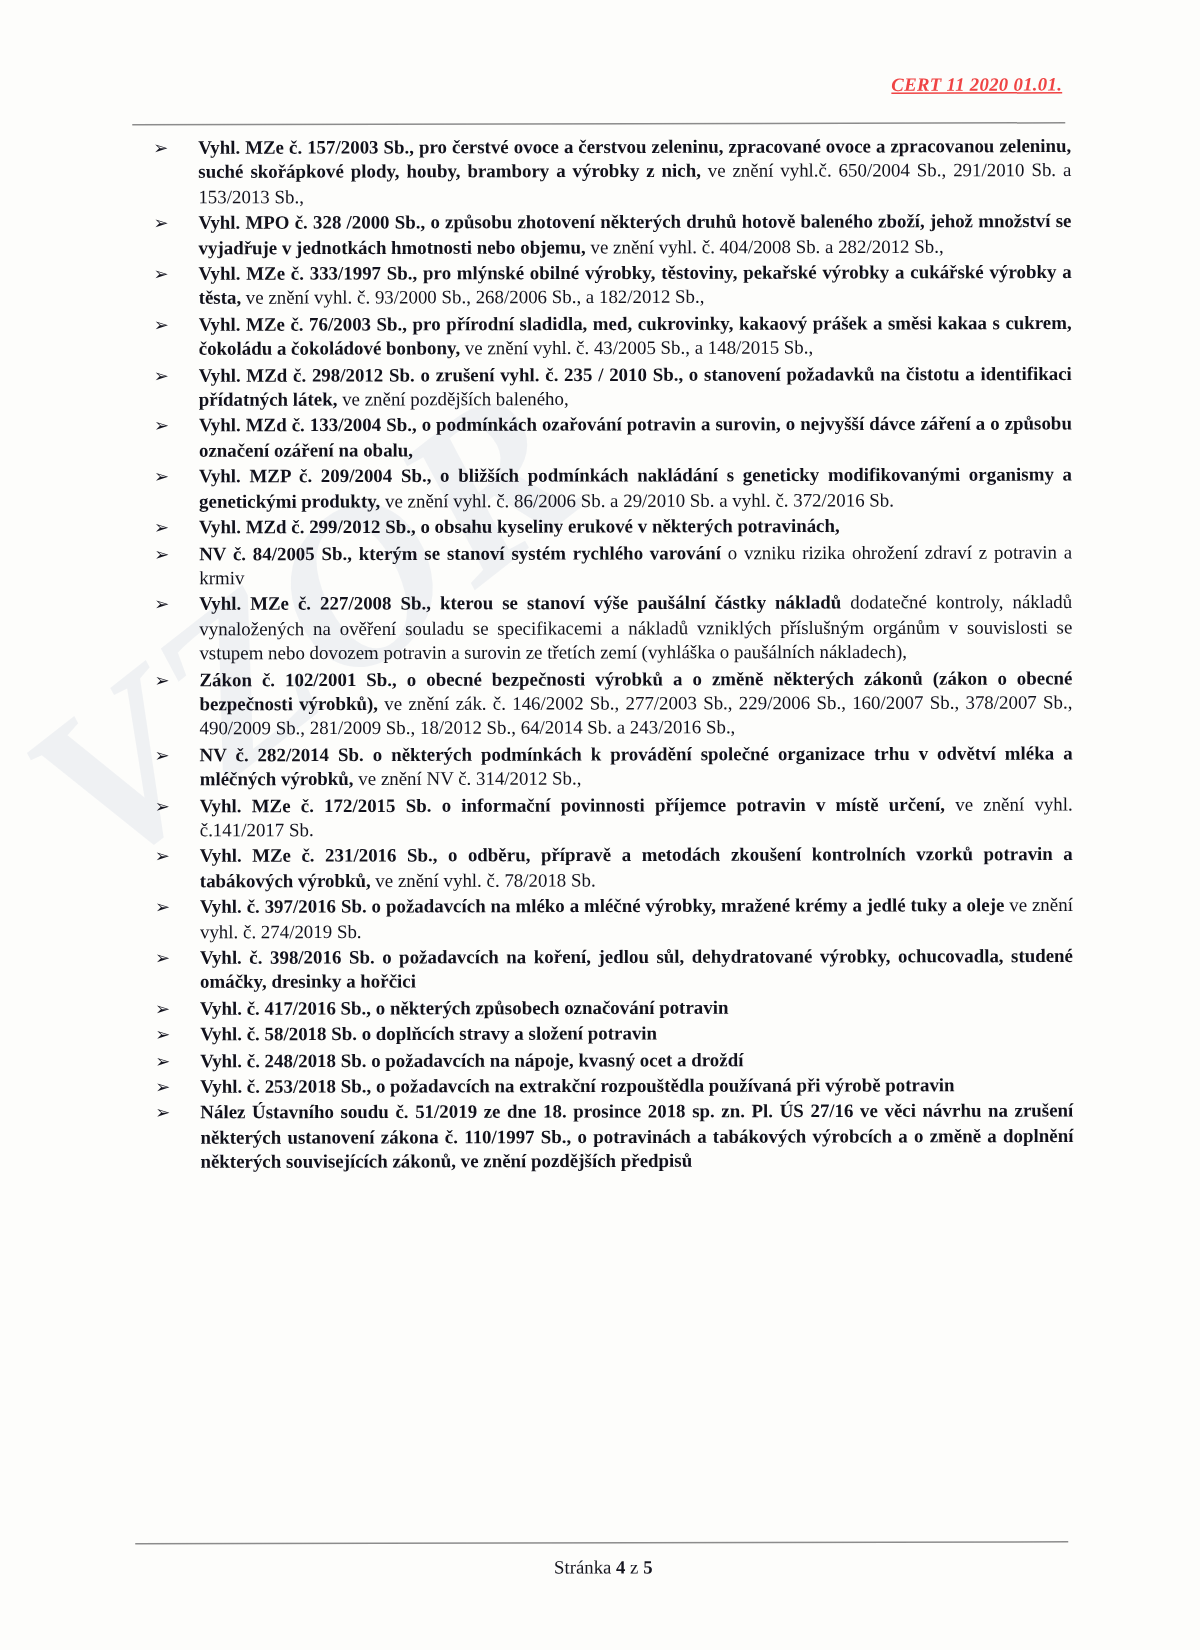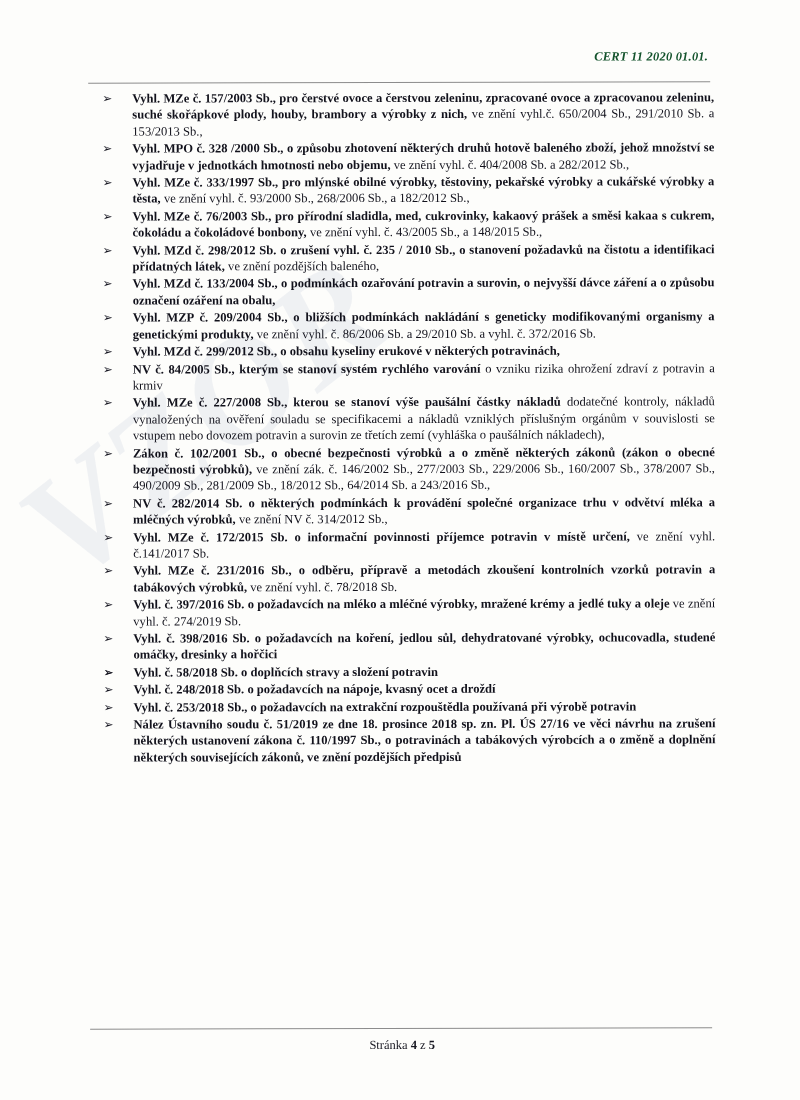--- a/index.html
+++ b/index.html
@@ -49,22 +49,23 @@
     z-index: 2;
   }
   .doc-code {
     position: absolute;
     right: 92px;
     top: 50px;
     font-family: "Liberation Serif", serif;
     font-style: italic;
     font-weight: bold;
     font-size: 12.5px;
-    color: #14532d;
+    color: #ef4444;
     letter-spacing: 0.2px;
+    text-decoration: underline;
   }
   .rule-top {
     position: absolute;
     left: 88px;
     top: 82px;
     width: 622px;
     border-top: 1px solid #8c8c8c;
   }
   .rule-bottom {
     position: absolute;
@@ -145,21 +146,21 @@
         <div class="item"><span class="bullet">➢</span><span class="b">Vyhl. MZP č. 209/2004 Sb., o bližších podmínkách nakládání s geneticky modifikovanými organismy a genetickými produkty,</span><span> ve znění vyhl. č. 86/2006 Sb. a 29/2010 Sb. a vyhl. č. 372/2016 Sb.</span></div>
         <div class="item"><span class="bullet">➢</span><span class="b">Vyhl. MZd č. 299/2012 Sb., o obsahu kyseliny erukové v některých potravinách,</span><span></span></div>
         <div class="item"><span class="bullet">➢</span><span class="b">NV č. 84/2005 Sb., kterým se stanoví systém rychlého varování</span><span> o vzniku rizika ohrožení zdraví z potravin a krmiv</span></div>
         <div class="item"><span class="bullet">➢</span><span class="b">Vyhl. MZe č. 227/2008 Sb., kterou se stanoví výše paušální částky nákladů</span><span> dodatečné kontroly, nákladů vynaložených na ověření souladu se specifikacemi a nákladů vzniklých příslušným orgánům v souvislosti se vstupem nebo dovozem potravin a surovin ze třetích zemí (vyhláška o paušálních nákladech),</span></div>
         <div class="item"><span class="bullet">➢</span><span class="b">Zákon č. 102/2001 Sb., o obecné bezpečnosti výrobků a o změně některých zákonů (zákon o obecné bezpečnosti výrobků),</span><span> ve znění zák. č. 146/2002 Sb., 277/2003 Sb., 229/2006 Sb., 160/2007 Sb., 378/2007 Sb., 490/2009 Sb., 281/2009 Sb., 18/2012 Sb., 64/2014 Sb. a 243/2016 Sb.,</span></div>
         <div class="item"><span class="bullet">➢</span><span class="b">NV č. 282/2014 Sb. o některých podmínkách k provádění společné organizace trhu v odvětví mléka a mléčných výrobků,</span><span> ve znění NV č. 314/2012 Sb.,</span></div>
         <div class="item"><span class="bullet">➢</span><span class="b">Vyhl. MZe č. 172/2015 Sb. o informační povinnosti příjemce potravin v místě určení,</span><span> ve znění vyhl. č.141/2017 Sb.</span></div>
         <div class="item"><span class="bullet">➢</span><span class="b">Vyhl. MZe č. 231/2016 Sb., o odběru, přípravě a metodách zkoušení kontrolních vzorků potravin a tabákových výrobků,</span><span> ve znění vyhl. č. 78/2018 Sb.</span></div>
         <div class="item"><span class="bullet">➢</span><span class="b">Vyhl. č. 397/2016 Sb. o požadavcích na mléko a mléčné výrobky, mražené krémy a jedlé tuky a oleje</span><span> ve znění vyhl. č. 274/2019 Sb.</span></div>
         <div class="item"><span class="bullet">➢</span><span class="b">Vyhl. č. 398/2016 Sb. o požadavcích na koření, jedlou sůl, dehydratované výrobky, ochucovadla, studené omáčky, dresinky a hořčici</span><span></span></div>
-        <div class="item"><span class="bullet">➢</span><span></span></div>
+        <div class="item"><span class="bullet">➢</span><span class="b">Vyhl. č. 417/2016 Sb., o některých způsobech označování potravin</span><span></span></div>
         <div class="item"><span class="bullet">➢</span><span class="b">Vyhl. č. 58/2018 Sb. o doplňcích stravy a složení potravin</span><span></span></div>
         <div class="item"><span class="bullet">➢</span><span class="b">Vyhl. č. 248/2018 Sb. o požadavcích na nápoje, kvasný ocet a droždí</span><span></span></div>
         <div class="item"><span class="bullet">➢</span><span class="b">Vyhl. č.  253/2018 Sb., o požadavcích na extrakční rozpouštědla používaná při výrobě potravin</span><span></span></div>
         <div class="item"><span class="bullet">➢</span><span class="b">Nález Ústavního soudu č. 51/2019 ze dne 18. prosince 2018 sp. zn. Pl. ÚS 27/16 ve věci návrhu na zrušení některých ustanovení zákona č. 110/1997 Sb., o potravinách a tabákových výrobcích a o změně a doplnění některých souvisejících zákonů, ve znění pozdějších předpisů</span><span></span></div>
       </div>
 
     <div class="rule-bottom"></div>
 
     <div class="footer">
       <span>Stránka </span><span class="fw">4</span><span> z </span><span class="fw">5</span>

